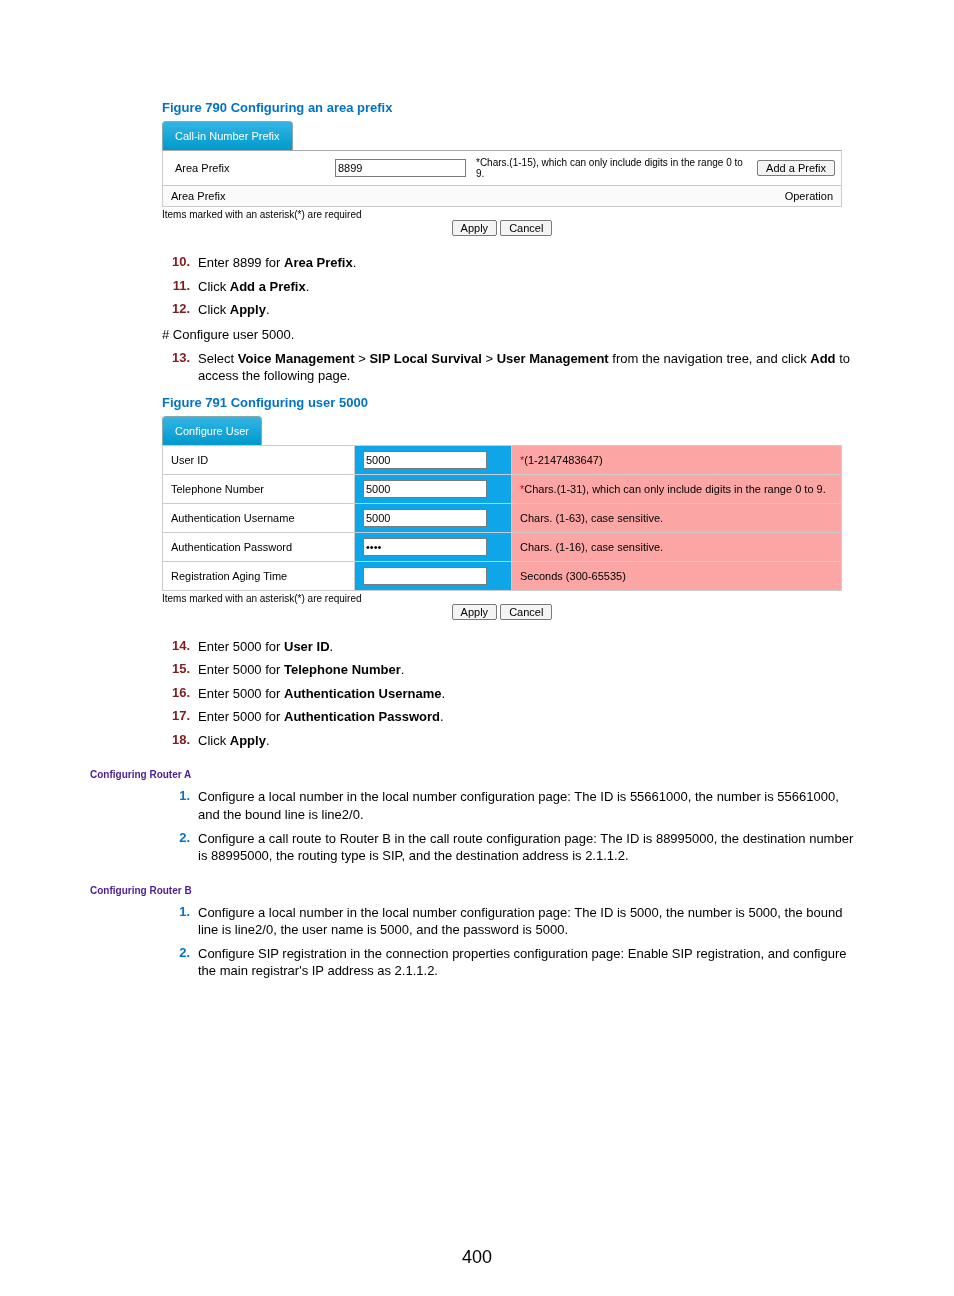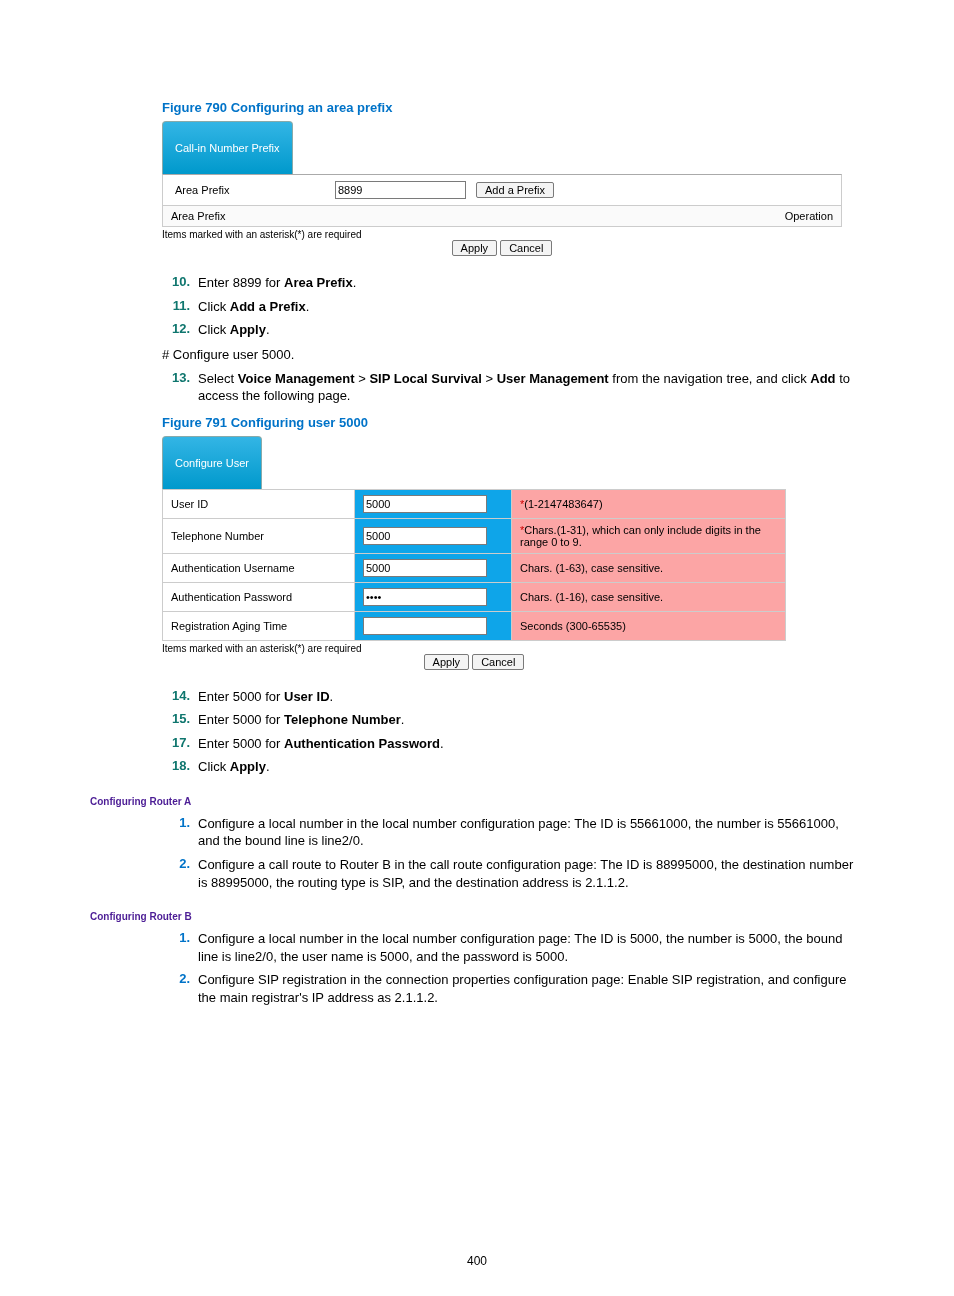--- a/index.html
+++ b/index.html
@@ -37,21 +37,21 @@
     font-size: 11px;
     color: #000;
   }
   .blue-tab {
     display: inline-block;
     background: linear-gradient(#33b5e5, #0099cc);
     color: #fff;
     border: 1px solid #8aa;
     border-bottom: none;
     border-radius: 4px 4px 0 0;
-    padding: 20px 12px;
+    padding: 8px 12px;
     font-size: 11px;
   }
   .fig790 .row1 {
     border: 1px solid #ccc;
     border-top: 1px solid #aaa;
     display: flex;
     align-items: center;
     padding: 6px 6px;
     gap: 10px;
     background: #fff;
@@ -82,21 +82,21 @@
     margin-top: 2px;
     color: #000;
   }
   .btn-row {
     text-align: center;
   }
 
   
   .fig791 {
     margin-left: 72px;
-    width: 624px;
+    width: 680px;
     font-family: Arial, sans-serif;
     font-size: 11px;
   }
   .fig791 table {
     width: 100%;
     border-collapse: collapse;
   }
   .fig791 td {
     border: 1px solid #ccc;
     padding: 5px 8px;
@@ -119,49 +119,50 @@
   .inst .item {
     display: flex;
     align-items: flex-start;
     margin-bottom: 6px;
   }
   .inst .num {
     width: 28px;
     text-align: right;
     flex-shrink: 0;
     font-weight: bold;
-    color: #0f766e;
+    color: #7f1d1d;
   }
   .inst.blue .num { color: #0073c8; }
   .inst .txt { margin-left: 8px; flex: 1; line-height: 1.35; }
   .inst .txt b { font-weight: bold; }
   .plain-line {
     margin: 8px 0 8px 72px;
     font-size: 13px;
   }
 
   .pagenum {
     position: absolute;
     bottom: 28px;
     left: 0; right: 0;
     text-align: center;
-    font-size: 12px;
+    font-size: 18px;
   }
 </style>
 </head>
 <body>
 
 <div class="page">
 
   <div class="fig-title">Figure 790 Configuring an area prefix</div>
   <div class="fig790">
     <span class="blue-tab">Call-in Number Prefix</span>
     <div class="row1">
       <span class="lbl">Area Prefix</span>
       <input type="text" value="8899" style="">
+      <span class="hint">*Chars.(1-15), which can only include digits in the range 0 to 9.</span>
       <button class="btn">Add a Prefix</button>
     </div>
     <div class="row2">
       <span>Area Prefix</span>
       <span>Operation</span>
     </div>
     <div class="footnote">Items marked with an asterisk(*) are required</div>
     <div class="btn-row">
       <button class="btn">Apply</button>
       <button class="btn">Cancel</button>
@@ -236,20 +237,24 @@
   <div class="inst">
     <div class="item">
       <span class="num">14.</span>
       <span class="txt"><span>Enter 5000 for </span><b>User ID</b><span>.</span></span>
     </div>
     <div class="item">
       <span class="num">15.</span>
       <span class="txt"><span>Enter 5000 for </span><b>Telephone Number</b><span>.</span></span>
     </div>
     <div class="item">
+      <span class="num">16.</span>
+      <span class="txt"><span>Enter 5000 for </span><b>Authentication Username</b><span>.</span></span>
+    </div>
+    <div class="item">
       <span class="num">17.</span>
       <span class="txt"><span>Enter 5000 for </span><b>Authentication Password</b><span>.</span></span>
     </div>
     <div class="item">
       <span class="num">18.</span>
       <span class="txt"><span>Click </span><b>Apply</b><span>.</span></span>
     </div>
   </div>
 
   <div class="h3">Configuring Router A</div>

